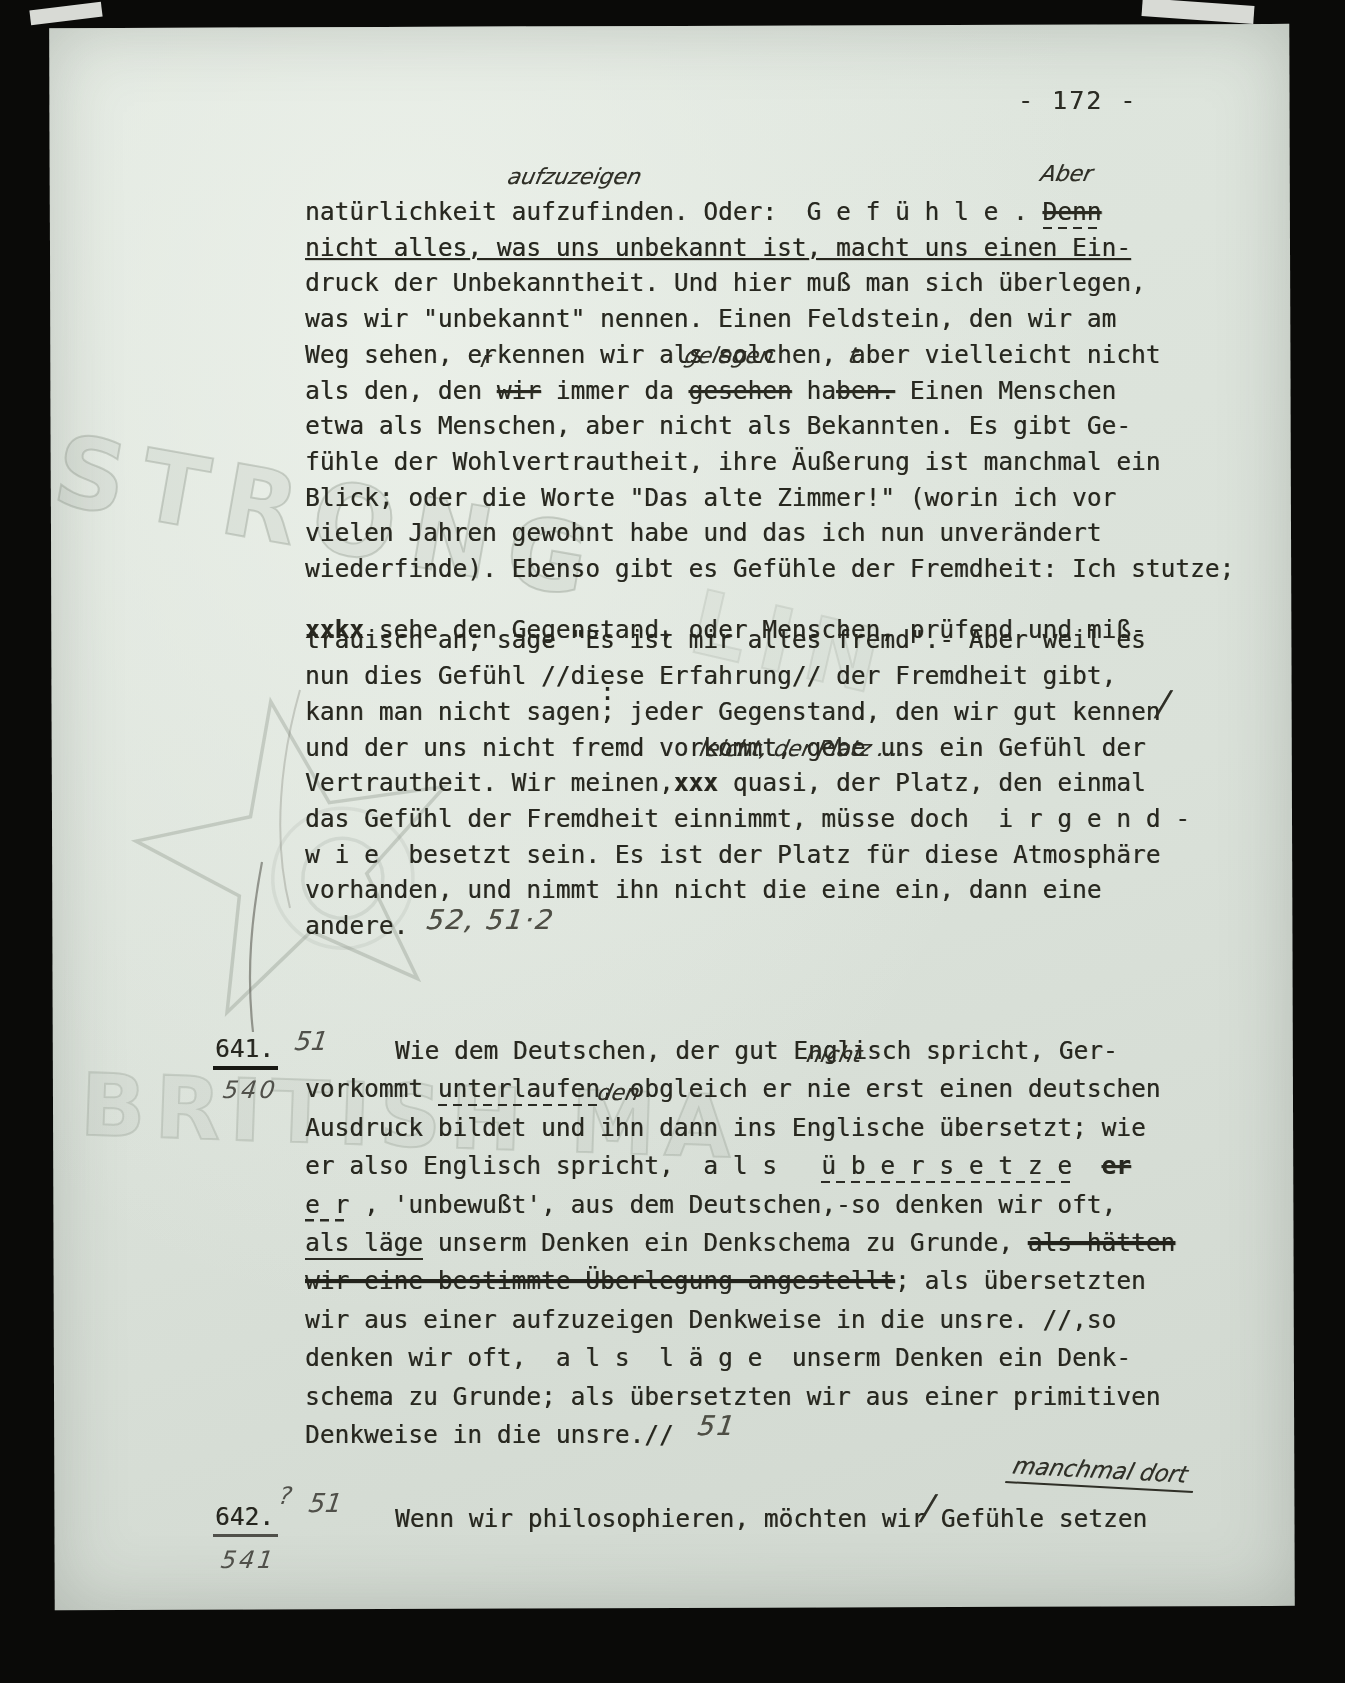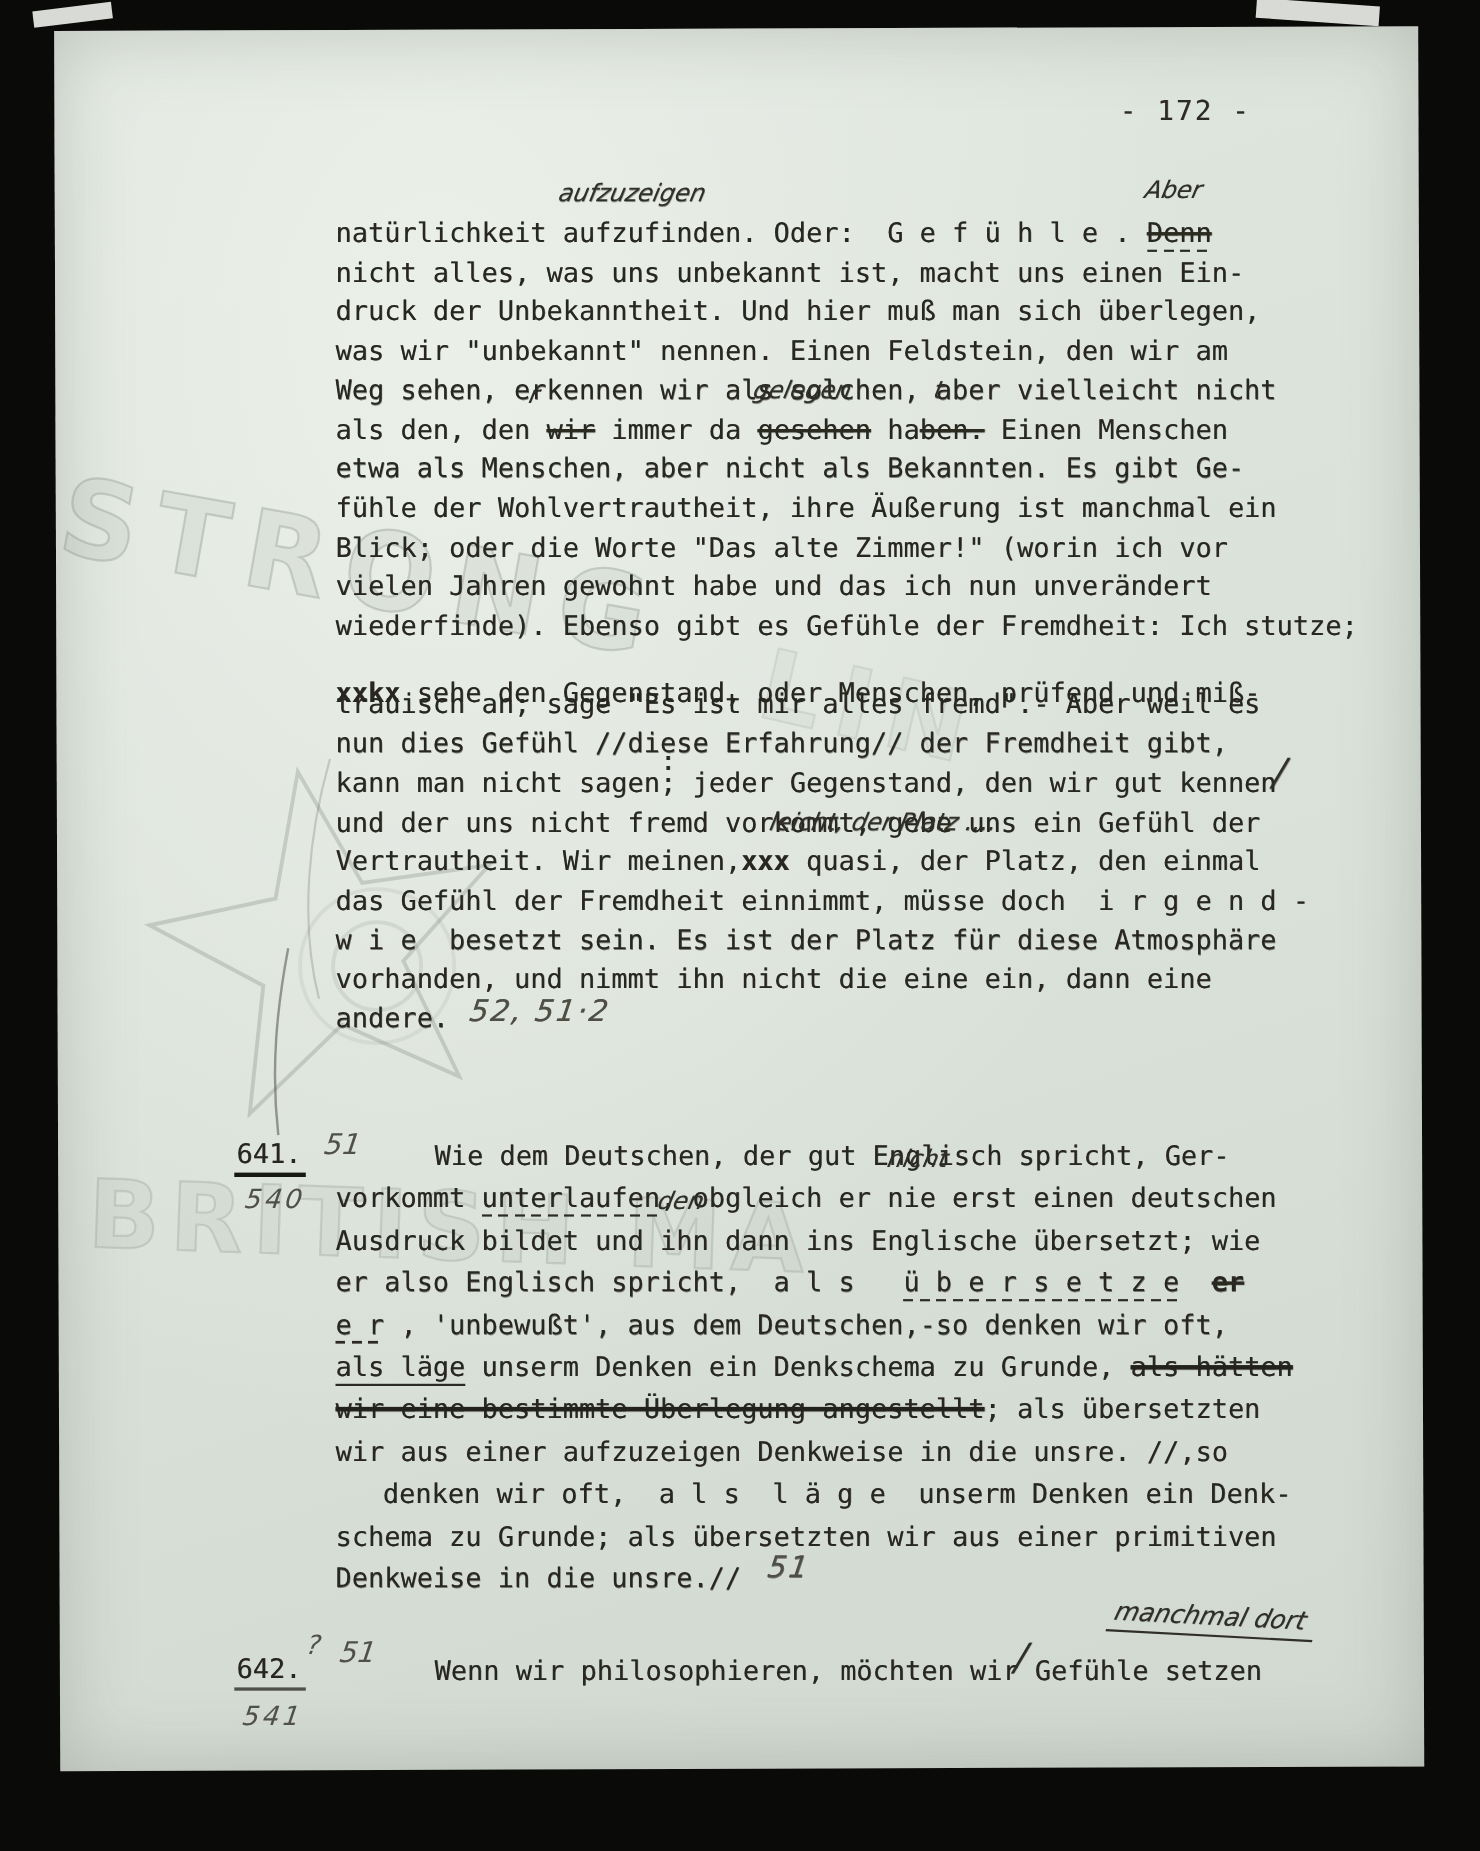--- a/index.html
+++ b/index.html
@@ -104,21 +104,21 @@
 
 <svg id="pencil-marks" width="1345" height="1683" viewBox="0 0 1345 1683">
   <path d="M262,862 C252,915 246,970 253,1032" fill="none" stroke="#5d5d55" stroke-width="2.2" opacity="0.6"></path>
   <path d="M300,690 C281,756 272,838 290,908" fill="none" stroke="#6a6a62" stroke-width="2" opacity="0.28"></path>
 </svg>
 
 <div id="page-number">- 172 -</div>
 
 <div id="text-block">
     <div class="line" style="top: 194px; left: 305px; height: 35.7px; line-height: 35.7px;"><span class="txt"><span class="seg">natürlichkeit aufzufinden. Oder:  G e f ü h l e . </span><span class="seg strike udash">Denn</span></span><span class="ovl hw" style="left: 203px; top: -28px;">aufzuzeigen</span><span class="ovl hw" style="left: 736px; top: -31px;">Aber</span></div>
-    <div class="line" style="top: 229.7px; left: 305px; height: 35.7px; line-height: 35.7px;"><span class="txt"><span class="seg">nicht alles, was uns unbekannt ist, macht uns einen Ein-</span></span></div>
+    <div class="line" style="top: 229.7px; left: 305px; height: 35.7px; line-height: 35.7px; text-decoration: underline;"><span class="txt"><span class="seg">nicht alles, was uns unbekannt ist, macht uns einen Ein-</span></span></div>
     <div class="line" style="top: 265.4px; left: 305px; height: 35.7px; line-height: 35.7px;"><span class="txt"><span class="seg">druck der Unbekanntheit. Und hier muß man sich überlegen,</span></span></div>
     <div class="line" style="top: 301.1px; left: 305px; height: 35.7px; line-height: 35.7px;"><span class="txt"><span class="seg">was wir "unbekannt" nennen. Einen Feldstein, den wir am</span></span></div>
     <div class="line" style="top: 336.8px; left: 305px; height: 35.7px; line-height: 35.7px;"><span class="txt"><span class="seg">Weg sehen, erkennen wir als solchen, aber vielleicht nicht</span></span></div>
     <div class="line" style="top: 372.5px; left: 305px; height: 35.7px; line-height: 35.7px;"><span class="txt"><span class="seg">als den, den </span><span class="seg strike">wir</span><span class="seg"> immer da </span><span class="seg strike">gesehen</span><span class="seg"> ha</span><span class="seg strike">ben.</span><span class="seg"> Einen Menschen</span></span><span class="ovl hw" style="left: 176px; top: -24px;">r</span><span class="ovl hw" style="left: 380px; top: -28px;">gelegen</span><span class="ovl hw" style="left: 544px; top: -28px;">t</span></div>
     <div class="line" style="top: 408.2px; left: 305px; height: 35.7px; line-height: 35.7px;"><span class="txt"><span class="seg">etwa als Menschen, aber nicht als Bekannten. Es gibt Ge-</span></span></div>
     <div class="line" style="top: 443.9px; left: 305px; height: 35.7px; line-height: 35.7px;"><span class="txt"><span class="seg">fühle der Wohlvertrautheit, ihre Äußerung ist manchmal ein</span></span></div>
     <div class="line" style="top: 479.6px; left: 305px; height: 35.7px; line-height: 35.7px;"><span class="txt"><span class="seg">Blick; oder die Worte "Das alte Zimmer!" (worin ich vor</span></span></div>
     <div class="line" style="top: 515.3px; left: 305px; height: 35.7px; line-height: 35.7px;"><span class="txt"><span class="seg">vielen Jahren gewohnt habe und das ich nun unverändert</span></span></div>
     <div class="line" style="top: 551px; left: 305px; height: 35.7px; line-height: 35.7px;"><span class="txt"><span class="seg">wiederfinde). Ebenso gibt es Gefühle der Fremdheit: Ich stutze;</span></span></div>
     <div class="line" style="top: 612px; left: 305px; height: 35.7px; line-height: 35.7px;"><span class="txt"><span class="seg bold">xxkx</span><span class="seg"> sehe den Gegenstand, oder Menschen, prüfend und miß-</span></span></div>
@@ -132,19 +132,19 @@
     <div class="line" style="top: 836.6px; left: 305px; height: 35.7px; line-height: 35.7px;"><span class="txt"><span class="seg">w i e  besetzt sein. Es ist der Platz für diese Atmosphäre</span></span></div>
     <div class="line" style="top: 908px; left: 305px; height: 35.7px; line-height: 35.7px;"><span class="txt"><span class="seg">andere.</span></span><span class="ovl num" style="left: 122px; top: -2px;">52, 51·2</span></div>
     <div class="line" style="top: 1032px; left: 305px; height: 38.4px; line-height: 38.4px;"><span class="txt" style="padding-left: 90px;"><span class="seg">Wie dem Deutschen, der gut Englisch spricht, Ger-</span></span></div>
     <div class="line" style="top: 1070.4px; left: 305px; height: 38.4px; line-height: 38.4px;"><span class="txt"><span class="seg">vorkommt </span><span class="seg udash">unterlaufen</span><span class="seg">, obgleich er nie erst einen deutschen</span></span><span class="ovl hw" style="left: 502px; top: -26px;">nicht</span></div>
     <div class="line" style="top: 1108.8px; left: 305px; height: 38.4px; line-height: 38.4px;"><span class="txt"><span class="seg">Ausdruck bildet und ihn dann ins Englische übersetzt; wie</span></span><span class="ovl hw" style="left: 293px; top: -27px;">den</span></div>
     <div class="line" style="top: 1147.2px; left: 305px; height: 38.4px; line-height: 38.4px;"><span class="txt"><span class="seg">er also Englisch spricht,  a l s   </span><span class="seg udash">ü b e r s e t z e</span><span class="seg">  </span><span class="seg bold strike">er</span></span></div>
     <div class="line" style="top: 1185.6px; left: 305px; height: 38.4px; line-height: 38.4px;"><span class="txt"><span class="seg udash">e r</span><span class="seg"> , 'unbewußt', aus dem Deutschen,-so denken wir oft,</span></span></div>
     <div class="line" style="top: 1224px; left: 305px; height: 38.4px; line-height: 38.4px;"><span class="txt"><span class="seg usolid">als läge</span><span class="seg"> unserm Denken ein Denkschema zu Grunde, </span><span class="seg strikeh">als hätten</span></span></div>
     <div class="line" style="top: 1262.4px; left: 305px; height: 38.4px; line-height: 38.4px;"><span class="txt"><span class="seg strikeh">wir eine bestimmte Überlegung angestellt</span><span class="seg">; als übersetzten</span></span></div>
     <div class="line" style="top: 1300.8px; left: 305px; height: 38.4px; line-height: 38.4px;"><span class="txt"><span class="seg">wir aus einer aufzuzeigen Denkweise in die unsre. //,so</span></span></div>
-    <div class="line" style="top: 1339.2px; left: 305px; height: 38.4px; line-height: 38.4px; margin-left: 43px;"><span class="txt"><span class="seg">denken wir oft,  a l s  l ä g e  unserm Denken ein Denk-</span></span></div>
+    <div class="line" style="top: 1339.2px; left: 305px; height: 38.4px; line-height: 38.4px;"><span class="txt"><span class="seg">denken wir oft,  a l s  l ä g e  unserm Denken ein Denk-</span></span></div>
     <div class="line" style="top: 1377.6px; left: 305px; height: 38.4px; line-height: 38.4px;"><span class="txt"><span class="seg">schema zu Grunde; als übersetzten wir aus einer primitiven</span></span></div>
     <div class="line" style="top: 1416px; left: 305px; height: 38.4px; line-height: 38.4px;"><span class="txt"><span class="seg">Denkweise in die unsre.// </span></span><span class="ovl num" style="left: 393px; top: -4px;">51</span></div>
     <div class="line" style="top: 1500px; left: 305px; height: 38px; line-height: 38px;"><span class="txt" style="padding-left: 90px;"><span class="seg">Wenn wir philosophieren, möchten wir Gefühle setzen</span></span><span class="ovl slash" style="left: 618px; top: -10px;">/</span><span class="ovl fl" style="left: 700px; top: -46px;">manchmal dort</span></div>
     <div class="margin ink" id="m641" style="left: 213px; top: 1034px;"><span class="mnum">641.</span><span class="mside">51</span><span class="msub">540</span></div>
     <div class="margin pencil" id="m642" style="left: 213px; top: 1502px;"><span class="mnum">642.</span><span class="mpre">?</span><span class="mside">51</span><span class="msub">541</span></div>
   </div>
 
 </body></html>

